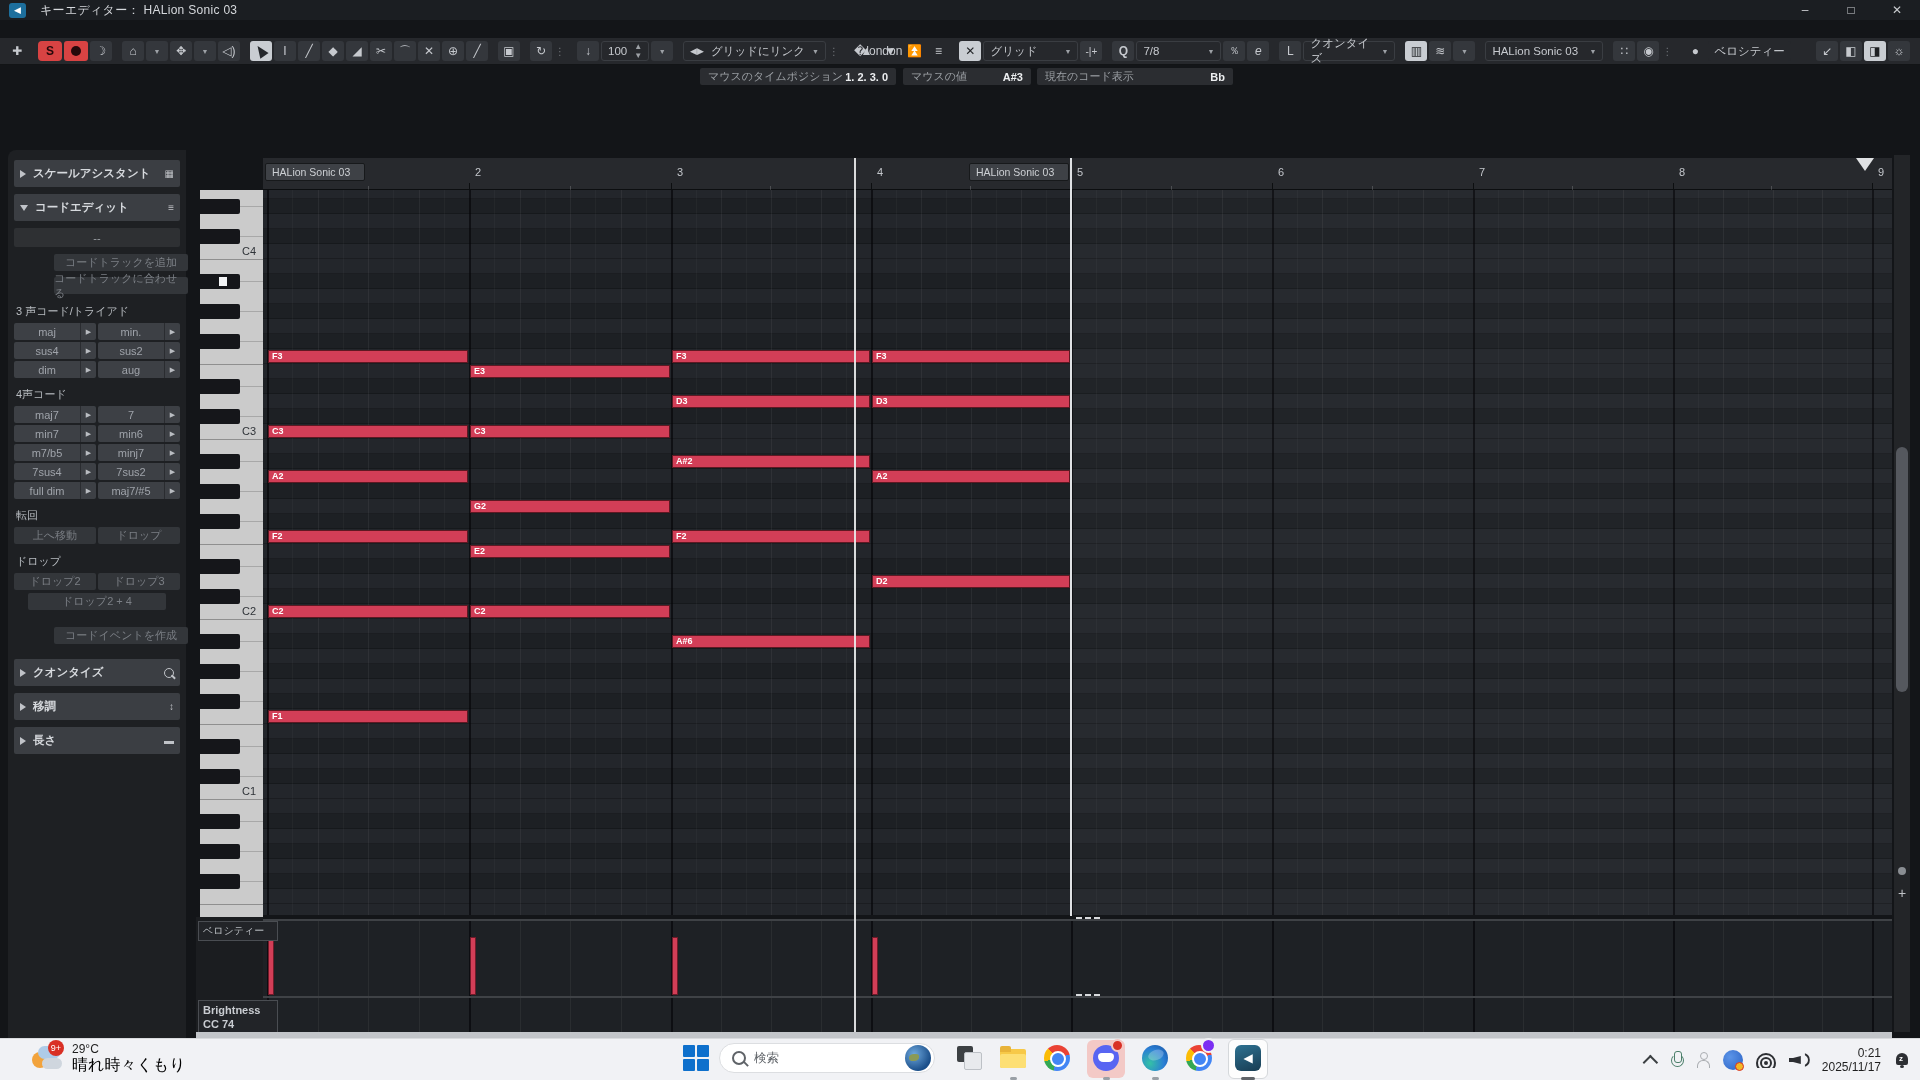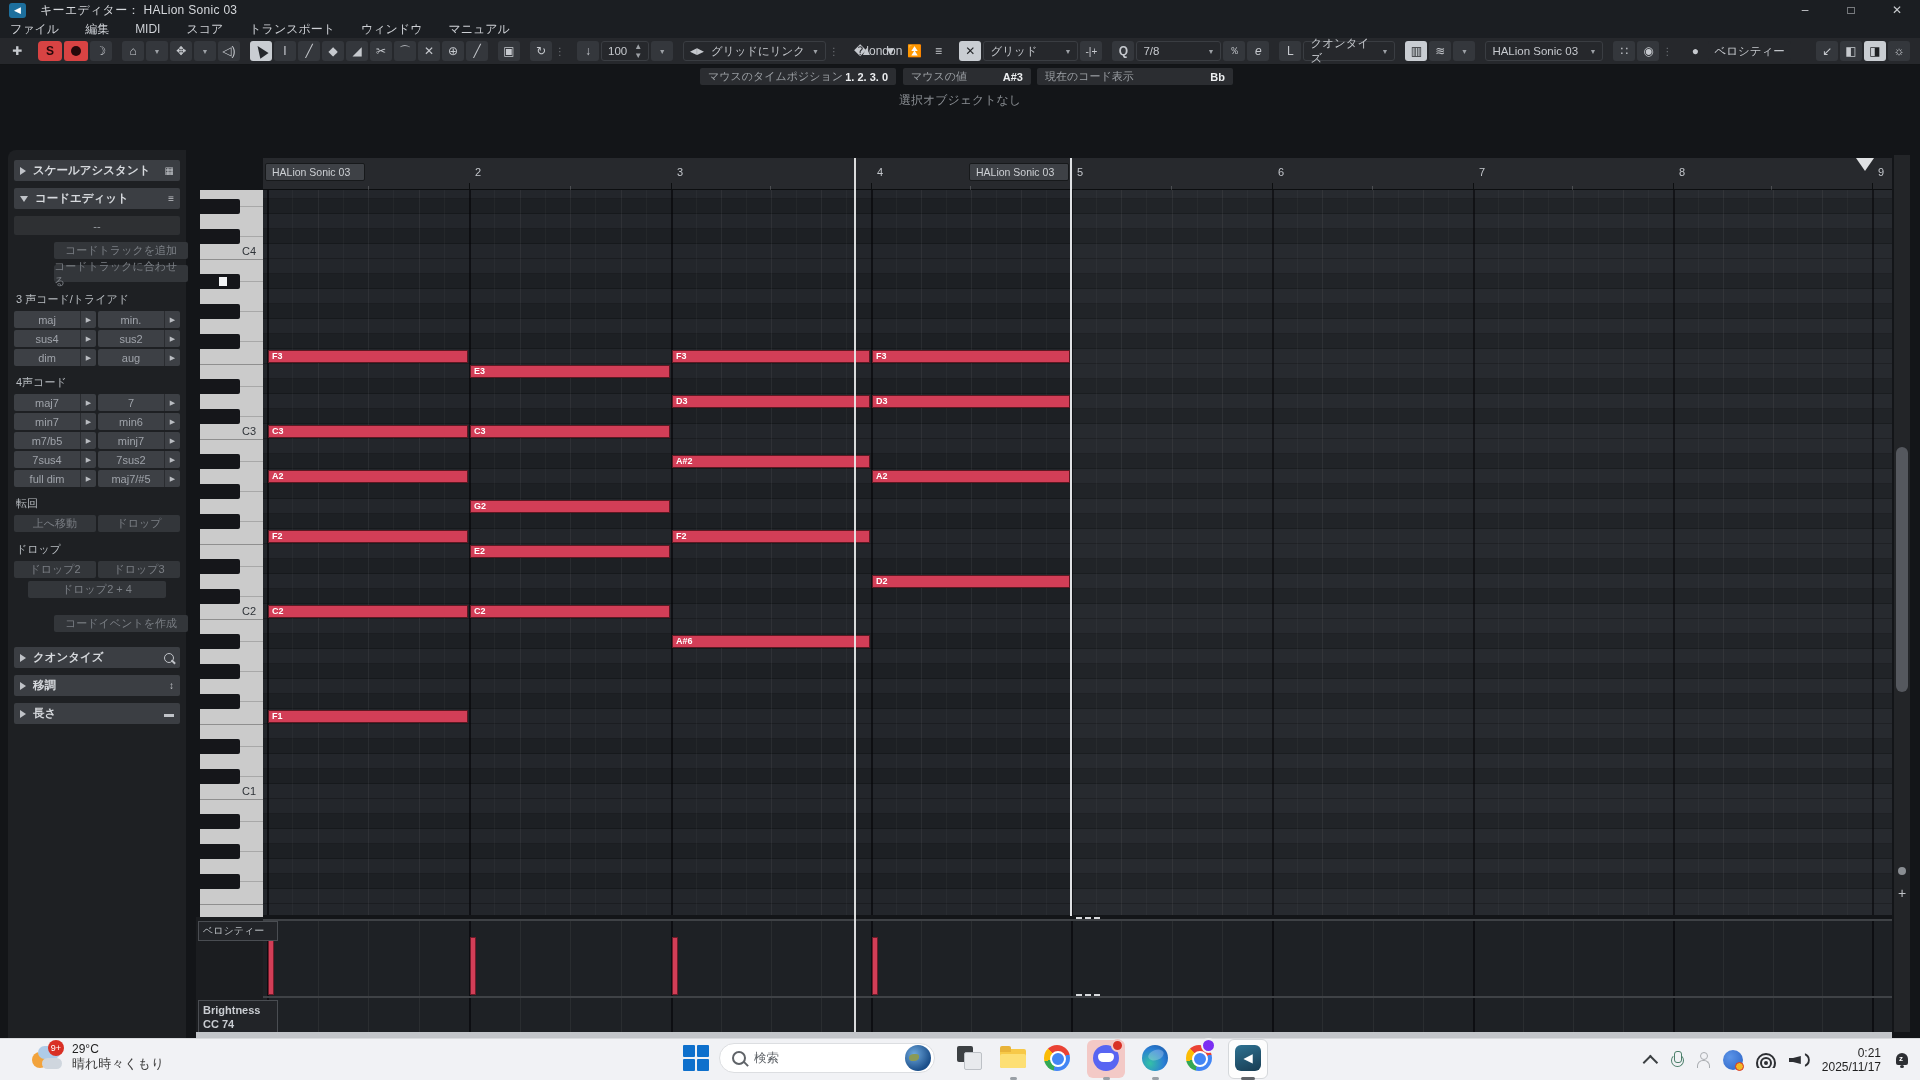--- a/index.html
+++ b/index.html
@@ -29,21 +29,21 @@
   .ptr{width:0;height:0;border-left:5px solid transparent;border-right:5px solid transparent;border-bottom:12px solid #24272b;transform:rotate(-35deg);}
   
   .ibox{position:absolute;top:68px;height:17px;background:#2b2d31;border-radius:2px;display:flex;align-items:center;
         justify-content:space-between;padding:0 8px;box-sizing:border-box;}
   .ilab{color:#9da1a6;font-size:11px;}
   .ival{color:#eceef0;font-size:11px;font-weight:bold;}
   .statusline{position:absolute;left:0;top:92px;width:1920px;text-align:center;color:#8b8f94;font-size:12px;}
   
   .inspector{position:absolute;left:8px;top:150px;width:178px;height:888px;background:#1e2023;border-radius:8px 0 0 0;
              box-sizing:border-box;padding:10px 6px 0 6px;}
-  .ihdr{height:21px;background:#3b3e43;border-radius:2px;display:flex;align-items:center;padding:0 6px;gap:7px;margin-bottom:7px;}
+  .ihdr{height:27px;background:#3b3e43;border-radius:2px;display:flex;align-items:center;padding:0 6px;gap:7px;margin-bottom:7px;}
   .ihdr .lbl{flex:1;color:#d6d9dd;font-size:11.5px;font-weight:bold;}
   .ihdr .ricon{color:#c0c3c8;font-size:10px;}
   .tri-r{width:0;height:0;border-top:4px solid transparent;border-bottom:4px solid transparent;border-left:6px solid #c0c3c8;}
   .tri-d{width:0;height:0;border-left:4px solid transparent;border-right:4px solid transparent;border-top:6px solid #c0c3c8;}
   .chdisp{height:19px;background:#2e3033;border-radius:2px;color:#9da1a6;font-size:11px;display:flex;align-items:center;justify-content:center;margin-bottom:7px;}
   .dbtn{background:#33363a;border-radius:2px;color:#7b7f85;font-size:11px;height:17px;display:flex;align-items:center;justify-content:center;}
   .seclab{color:#b9bdc2;font-size:11px;margin:3px 0 4px 2px;}
   .cgrid{display:grid;grid-template-columns:1fr 1fr;gap:2px;margin-bottom:9px;}
   .ccell{height:17px;background:#3d4045;border-radius:2px;display:flex;align-items:stretch;overflow:hidden;}
   .ccell .cl{flex:1;display:flex;align-items:center;justify-content:center;color:#9fa3aa;font-size:11px;}
@@ -70,21 +70,21 @@
   
   .taskbar{position:absolute;left:0;top:1038px;width:1920px;height:42px;background:#f1f2f5;border-top:1px solid #d9dbde;}
   .weather{position:absolute;left:30px;top:3px;display:flex;gap:8px;}
   .wicon{position:relative;width:34px;height:34px;}
   .sun{position:absolute;left:2px;top:10px;width:16px;height:16px;border-radius:50%;background:#f2a33c;}
   .cloud{position:absolute;left:8px;top:4px;width:22px;height:13px;border-radius:8px;background:#aecbe8;}
   .cloud2{position:absolute;left:12px;top:16px;width:20px;height:11px;border-radius:8px;background:#cfd6de;}
   .badge{position:absolute;left:18px;top:-2px;min-width:16px;height:16px;border-radius:8px;background:#d93025;color:#fff;
          font-size:9px;display:flex;align-items:center;justify-content:center;padding:0 2px;box-sizing:border-box;}
   .wtxt1{color:#1f1f1f;font-size:12px;line-height:15px;}
-  .wtxt2{color:#404040;font-size:13px;line-height:15px;font-family:Liberation Mono, monospace;}
+  .wtxt2{color:#000000;font-size:16px;line-height:15px;}
   .centerbar{position:absolute;left:683px;top:4px;display:flex;align-items:center;}
   .winlogo{width:26px;height:26px;display:grid;grid-template-columns:12px 12px;grid-template-rows:12px 12px;gap:2px;margin-right:10px;}
   .winlogo div{background:#0e70cc;border-radius:1px;}
   .searchpill{width:216px;height:30px;background:#fff;border:1px solid #dcdee1;border-radius:16px;display:flex;align-items:center;
               padding:0 3px 0 12px;box-sizing:border-box;margin-right:12px;}
   .sglass{width:10px;height:10px;border:2px solid #5f6368;border-radius:50%;position:relative;margin-right:8px;}
   .sglass::after{content:"";position:absolute;width:6px;height:2px;background:#5f6368;left:9px;top:10px;transform:rotate(45deg);}
   .stext{flex:1;color:#5f6368;font-size:12.5px;}
   .earth{width:26px;height:26px;border-radius:50%;background:radial-gradient(circle at 35% 35%,#6ea8dd,#1b4f8a 70%);position:relative;overflow:hidden;}
   .earth::after{content:"";position:absolute;left:4px;top:9px;width:10px;height:7px;background:#8a9a57;border-radius:50% 30% 50% 40%;}
@@ -139,29 +139,20 @@
 <div class="screen">
 
   <div class="titlebar">
     <div class="app-ico">◀</div>
     <div class="wtitle">キーエディター： HALion Sonic 03</div>
     <div class="wctl" style="right:92px;">–</div>
     <div class="wctl" style="right:46px;">□</div>
     <div class="wctl" style="right:0;">✕</div>
   </div>
 
-  <div class="menubar" id="menubar">
-      <span class="menu-item">ファイル</span>
-      <span class="menu-item">編集</span>
-      <span class="menu-item">MIDI</span>
-      <span class="menu-item">スコア</span>
-      <span class="menu-item">トランスポート</span>
-      <span class="menu-item">ウィンドウ</span>
-      <span class="menu-item">マニュアル</span>
-    </div>
 
   <div class="toolbar">
     <div class="tgrp">
       <div class="tbtn" style="background:none;">✚</div>
     </div>
     <div class="tgrp">
       <div class="tbtn red" style="border-radius:4px;width:24px;font-weight:bold;">S</div>
       <div class="tbtn red" style="width:24px;">
           <span style="width:10px;height:10px;border-radius:50%;background:#25090b;display:block;"></span>
         </div>
@@ -287,21 +278,20 @@
     <span class="ival">1. 2. 3.  0</span>
   </div>
   <div class="ibox" style="left:903px;width:128px;">
     <span class="ilab">マウスの値</span>
     <span class="ival">A#3</span>
   </div>
   <div class="ibox" style="left:1037px;width:196px;">
     <span class="ilab">現在のコード表示</span>
     <span class="ival">Bb</span>
   </div>
-  <div class="statusline">選択オブジェクトなし</div>
 
   <div class="inspector">
     <div class="ihdr">
       <span class="tri-r"></span>
       <span class="lbl">スケールアシスタント</span>
       <span class="ricon">▦</span>
     </div>
     <div class="ihdr">
       <span class="tri-d"></span>
       <span class="lbl">コードエディット</span>

